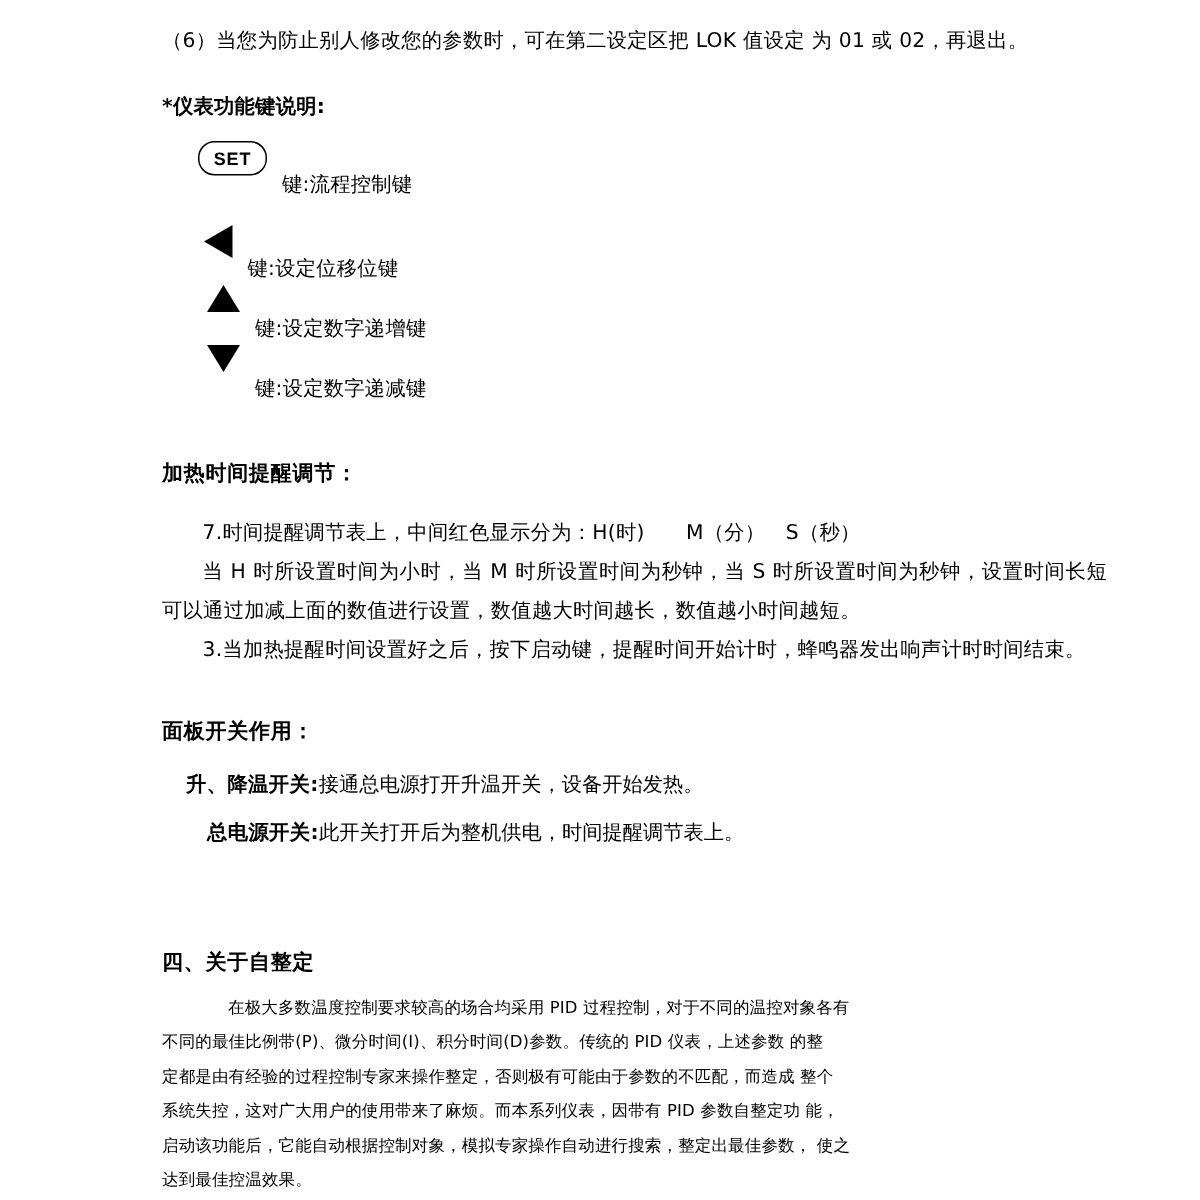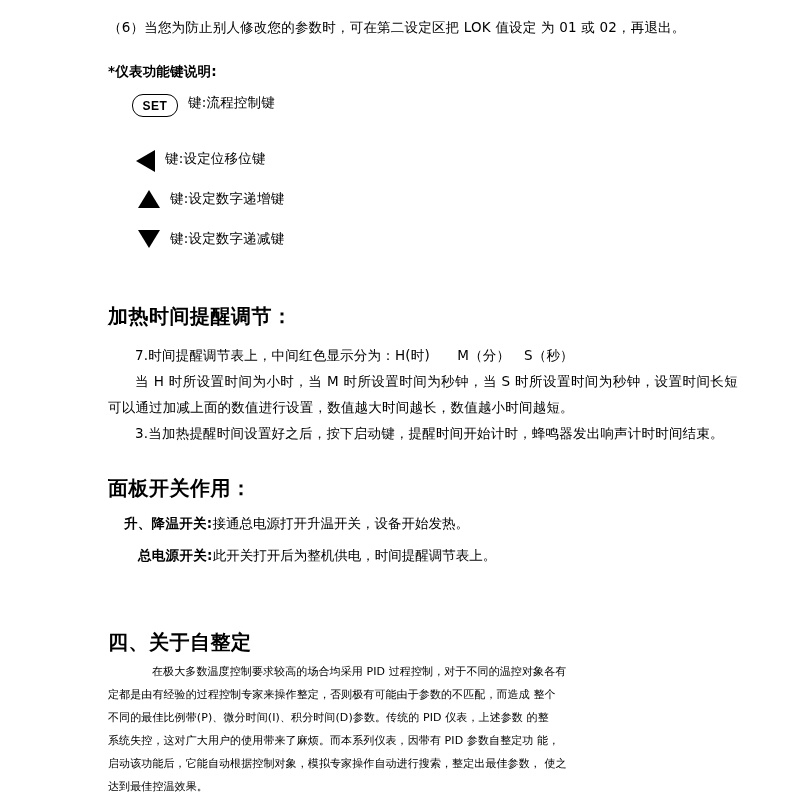--- a/index.html
+++ b/index.html
@@ -27,21 +27,21 @@
     letter-spacing: 0.2px;
     margin: 0;
     text-align: justify;
   }
   .indent1 { text-indent: 0; }
   .indent-2em { text-indent: 2em; }
 
   .bold { font-weight: bold; }
 
   .section-title {
-    font-size: 20px;
+    font-size: 14px;
     font-weight: bold;
     letter-spacing: 0.5px;
     margin: 0;
     line-height: 24px;
   }
 
   .spacer-6 { height: 6px; }
   .spacer-10 { height: 10px; }
   .spacer-14 { height: 14px; }
   .spacer-18 { height: 18px; }
@@ -53,20 +53,21 @@
   .keyrow {
     display: flex;
     align-items: flex-start;
     height: 34px;
     padding-left: 24px;
   }
   .keyrow .klabel {
     font-size: 13.5px;
     margin-left: 10px;
     letter-spacing: 0.2px;
+    margin-top: 20px;
   }
   .set-key {
     display: inline-flex;
     align-items: center;
     justify-content: center;
     width: 44px;
     height: 21px;
     border: 1.6px solid #000;
     border-radius: 11px;
     font-size: 12px;
@@ -183,20 +184,20 @@
 
   <div class="spacer-40"></div>
   <div class="spacer-22"></div>
 
   <p class="section-title">四、关于自整定</p>
 
   <div class="spacer-6"></div>
 
   <div class="block-tight">
     <div class="first">在极大多数温度控制要求较高的场合均采用 PID 过程控制，对于不同的温控对象各有</div>
+    <div>不同的最佳比例带(P)、微分时间(I)、积分时间(D)参数。传统的 PID 仪表，上述参数 的整</div>
     <div>定都是由有经验的过程控制专家来操作整定，否则极有可能由于参数的不匹配，而造成 整个</div>
-    <div>不同的最佳比例带(P)、微分时间(I)、积分时间(D)参数。传统的 PID 仪表，上述参数 的整</div>
     <div>系统失控，这对广大用户的使用带来了麻烦。而本系列仪表，因带有 PID 参数自整定功 能，</div>
     <div>启动该功能后，它能自动根据控制对象，模拟专家操作自动进行搜索，整定出最佳参数， 使之</div>
     <div>达到最佳控温效果。</div>
   </div>
 
 </div>
 
 </body></html>

